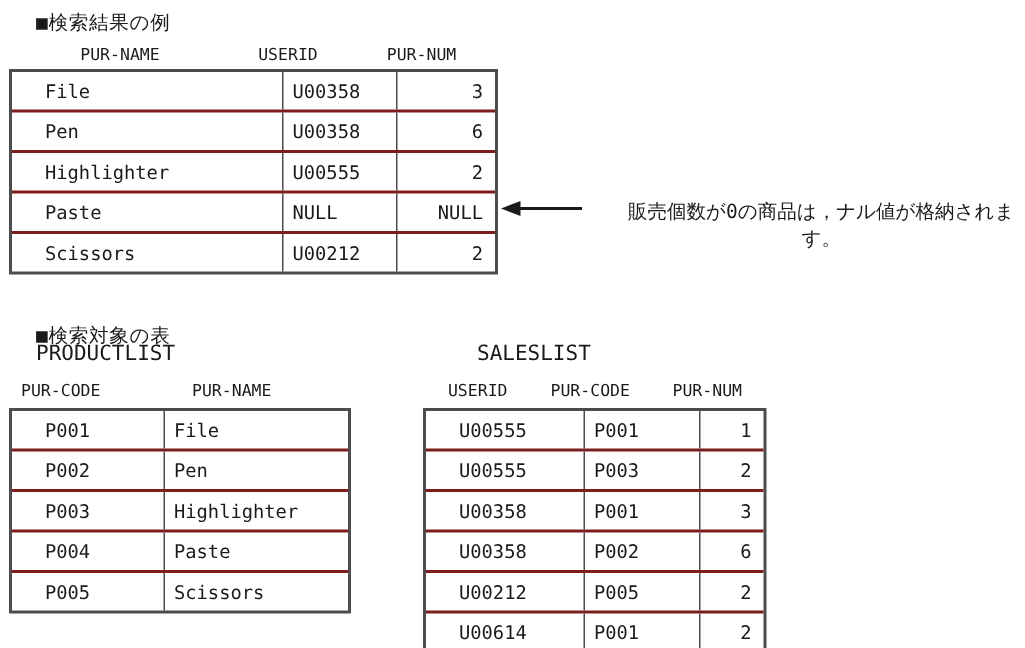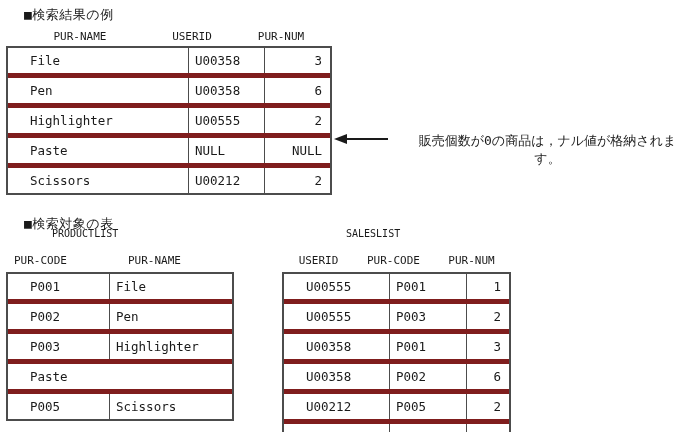--- a/index.html
+++ b/index.html
@@ -4,28 +4,28 @@
 <style>
   html,body { margin:0; padding:0; }
   body {
     width:683px; height:432px; position:relative;
     background:#ffffff; color:#1a1a1a;
     font-family:"DejaVu Sans Mono", monospace;
     overflow:hidden;
   }
   .abs { position:absolute;padding-left:20px; }
   .jp { font-size:13px; letter-spacing:0.5px; white-space:nowrap; }
-  .lbl { font-size:10px; white-space:nowrap;margin-left:28px; }
+  .lbl { font-size:14px; white-space:nowrap; }
 
   
   .tbl {
     position:absolute; box-sizing:border-box;
     border:2px solid #4c4c4c; background:#fff;
   }
-  .tr { display:flex; border-top:5px solid #7f1d1d; }
+  .tr { display:flex; border-top:2px solid #7f1d1d; }
   .tr:first-child { border-top:none; }
   .td {
     height:25px; line-height:25px; font-size:12.5px;
     box-sizing:border-box; border-left:1px solid #4c4c4c;
     overflow:hidden; white-space:nowrap;
   }
   .td:first-child { border-left:none; }
   .txt { padding-left:6px;margin-left:16px; }
   .num { text-align:right; padding-right:8px; }
 
@@ -109,20 +109,21 @@
   </div>
   <div class="tr">
     <div class="td txt t2-c1">P002</div>
     <div class="td txt t2-c2">Pen</div>
   </div>
   <div class="tr">
     <div class="td txt t2-c1">P003</div>
     <div class="td txt t2-c2">Highlighter</div>
   </div>
   <div class="tr">
+    <div class="td txt t2-c1">P004</div>
     <div class="td txt t2-c2">Paste</div>
   </div>
   <div class="tr">
     <div class="td txt t2-c1">P005</div>
     <div class="td txt t2-c2">Scissors</div>
   </div>
 </div>
 
 <div class="hdr" style="left:282px; top:254px; width:229px;">
   <span class="t3-c1">USERID</span>

